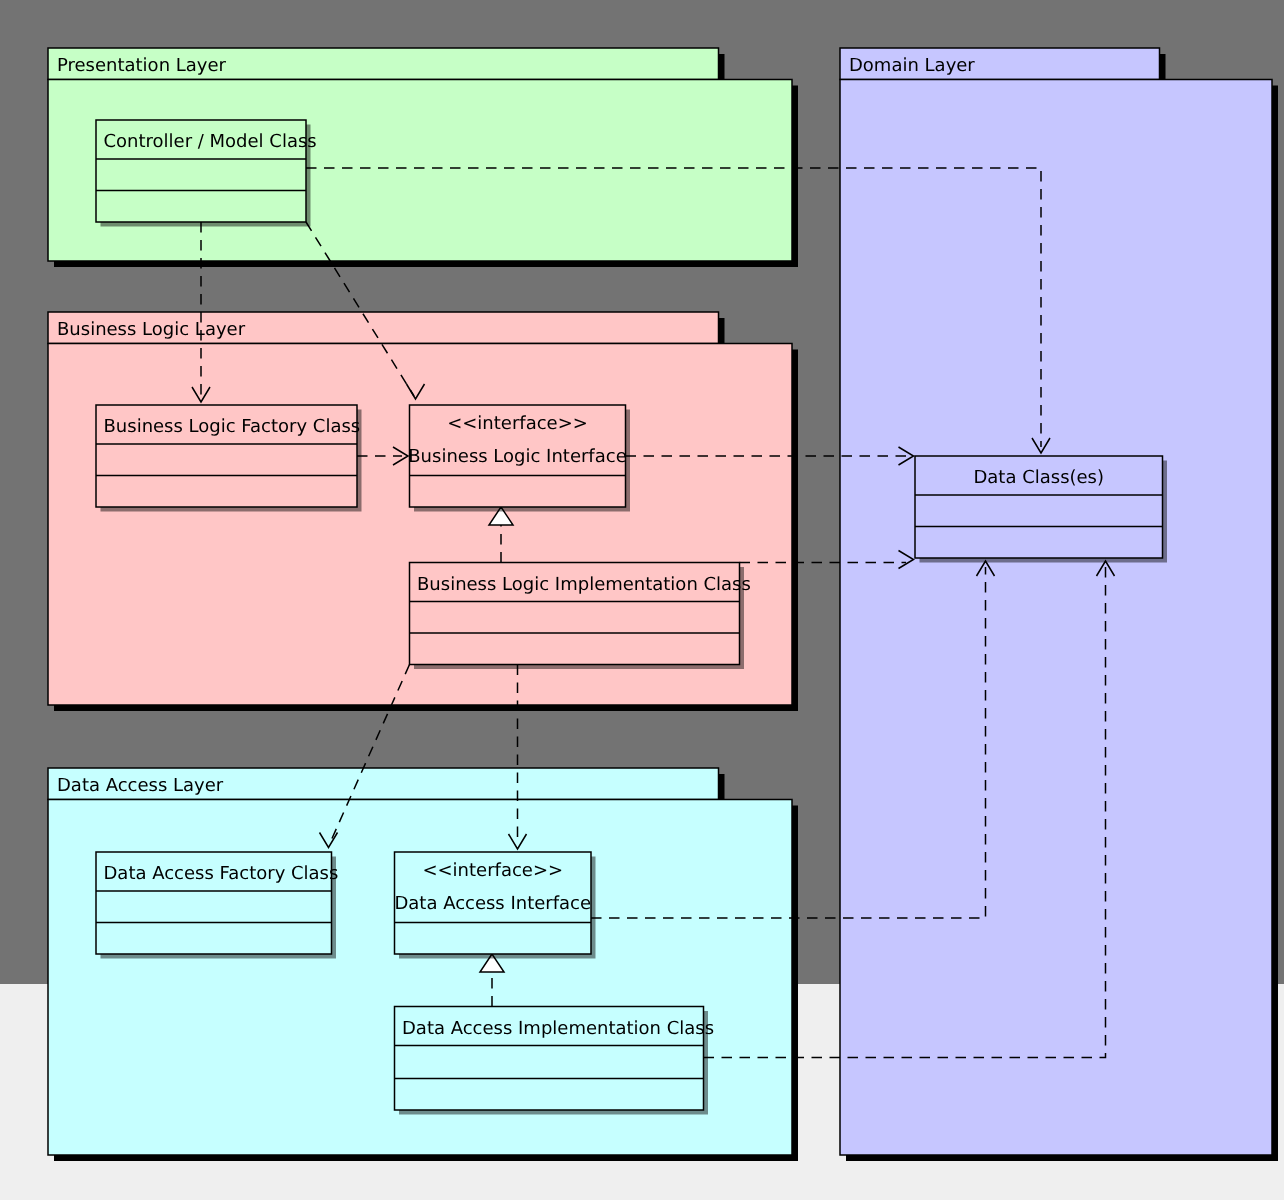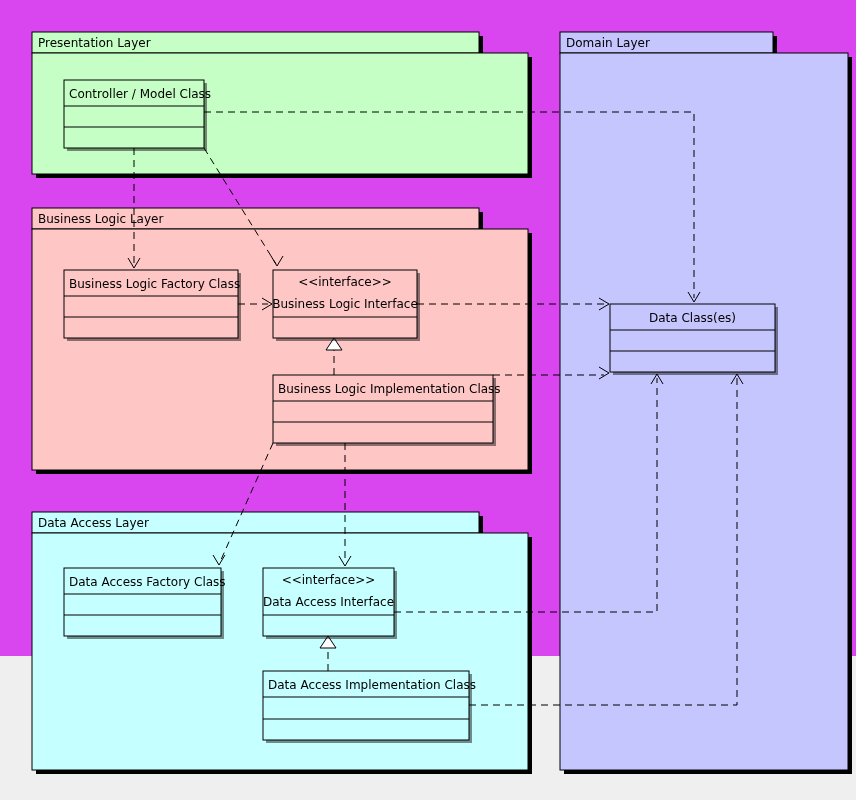--- a/index.html
+++ b/index.html
@@ -11,21 +11,21 @@
   body {
     width: 856px;
     height: 800px;
     overflow: hidden;
     font-family: "DejaVu Sans", "Liberation Sans", sans-serif;
   }
   #diagram-root {
     position: relative;
     width: 856px;
     height: 656px;
-    background: #d946ef;
+    background: #737373;
   }
   svg#uml-canvas {
     position: absolute;
     left: 0;
     top: 0;
     width: 856px;
     height: 800px;
     display: block;
   }
   .pkg-body, .pkg-tab {

